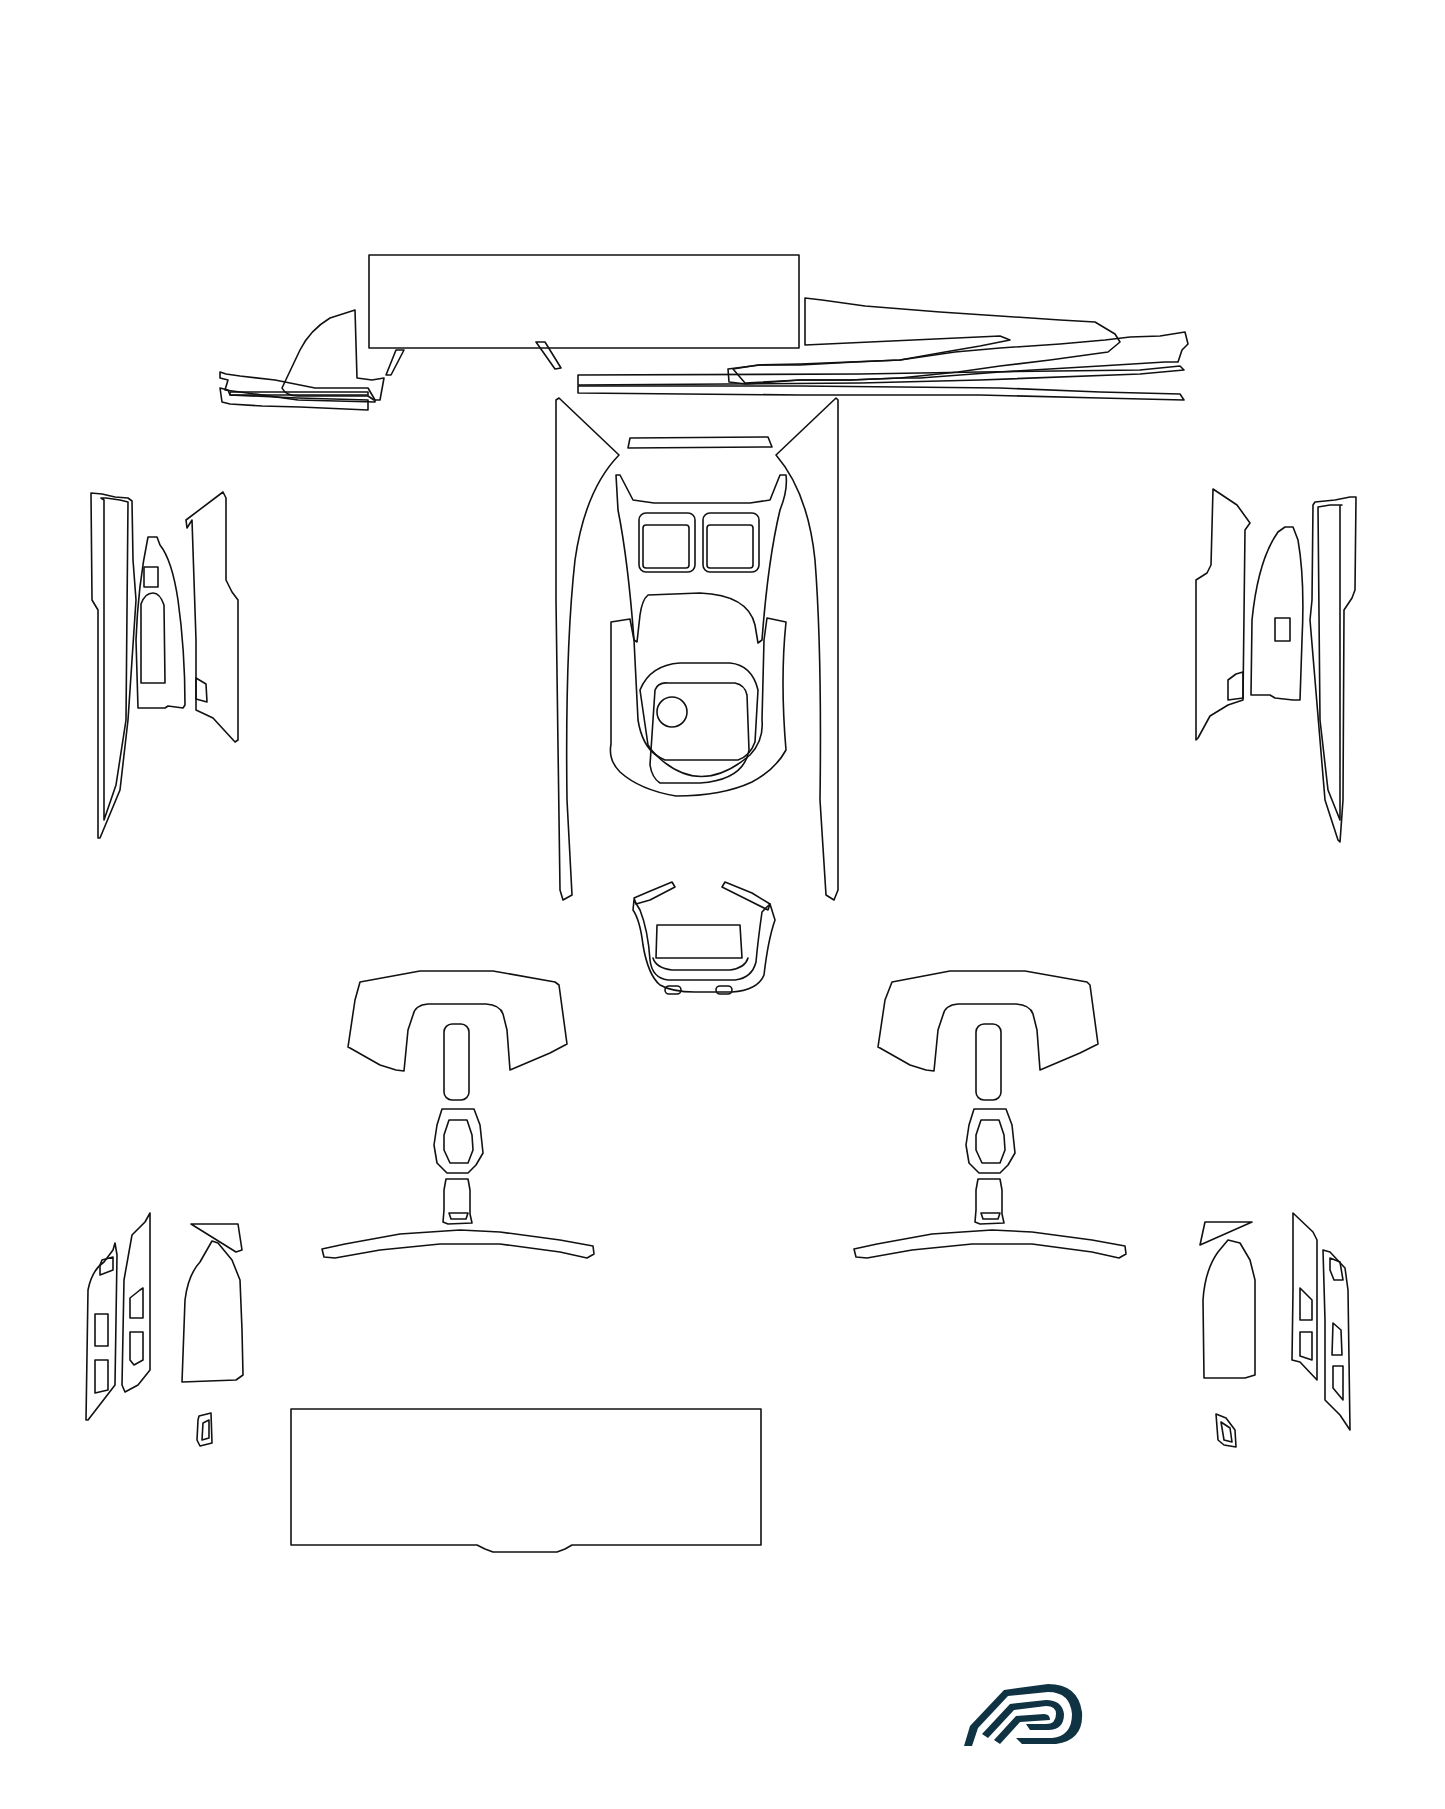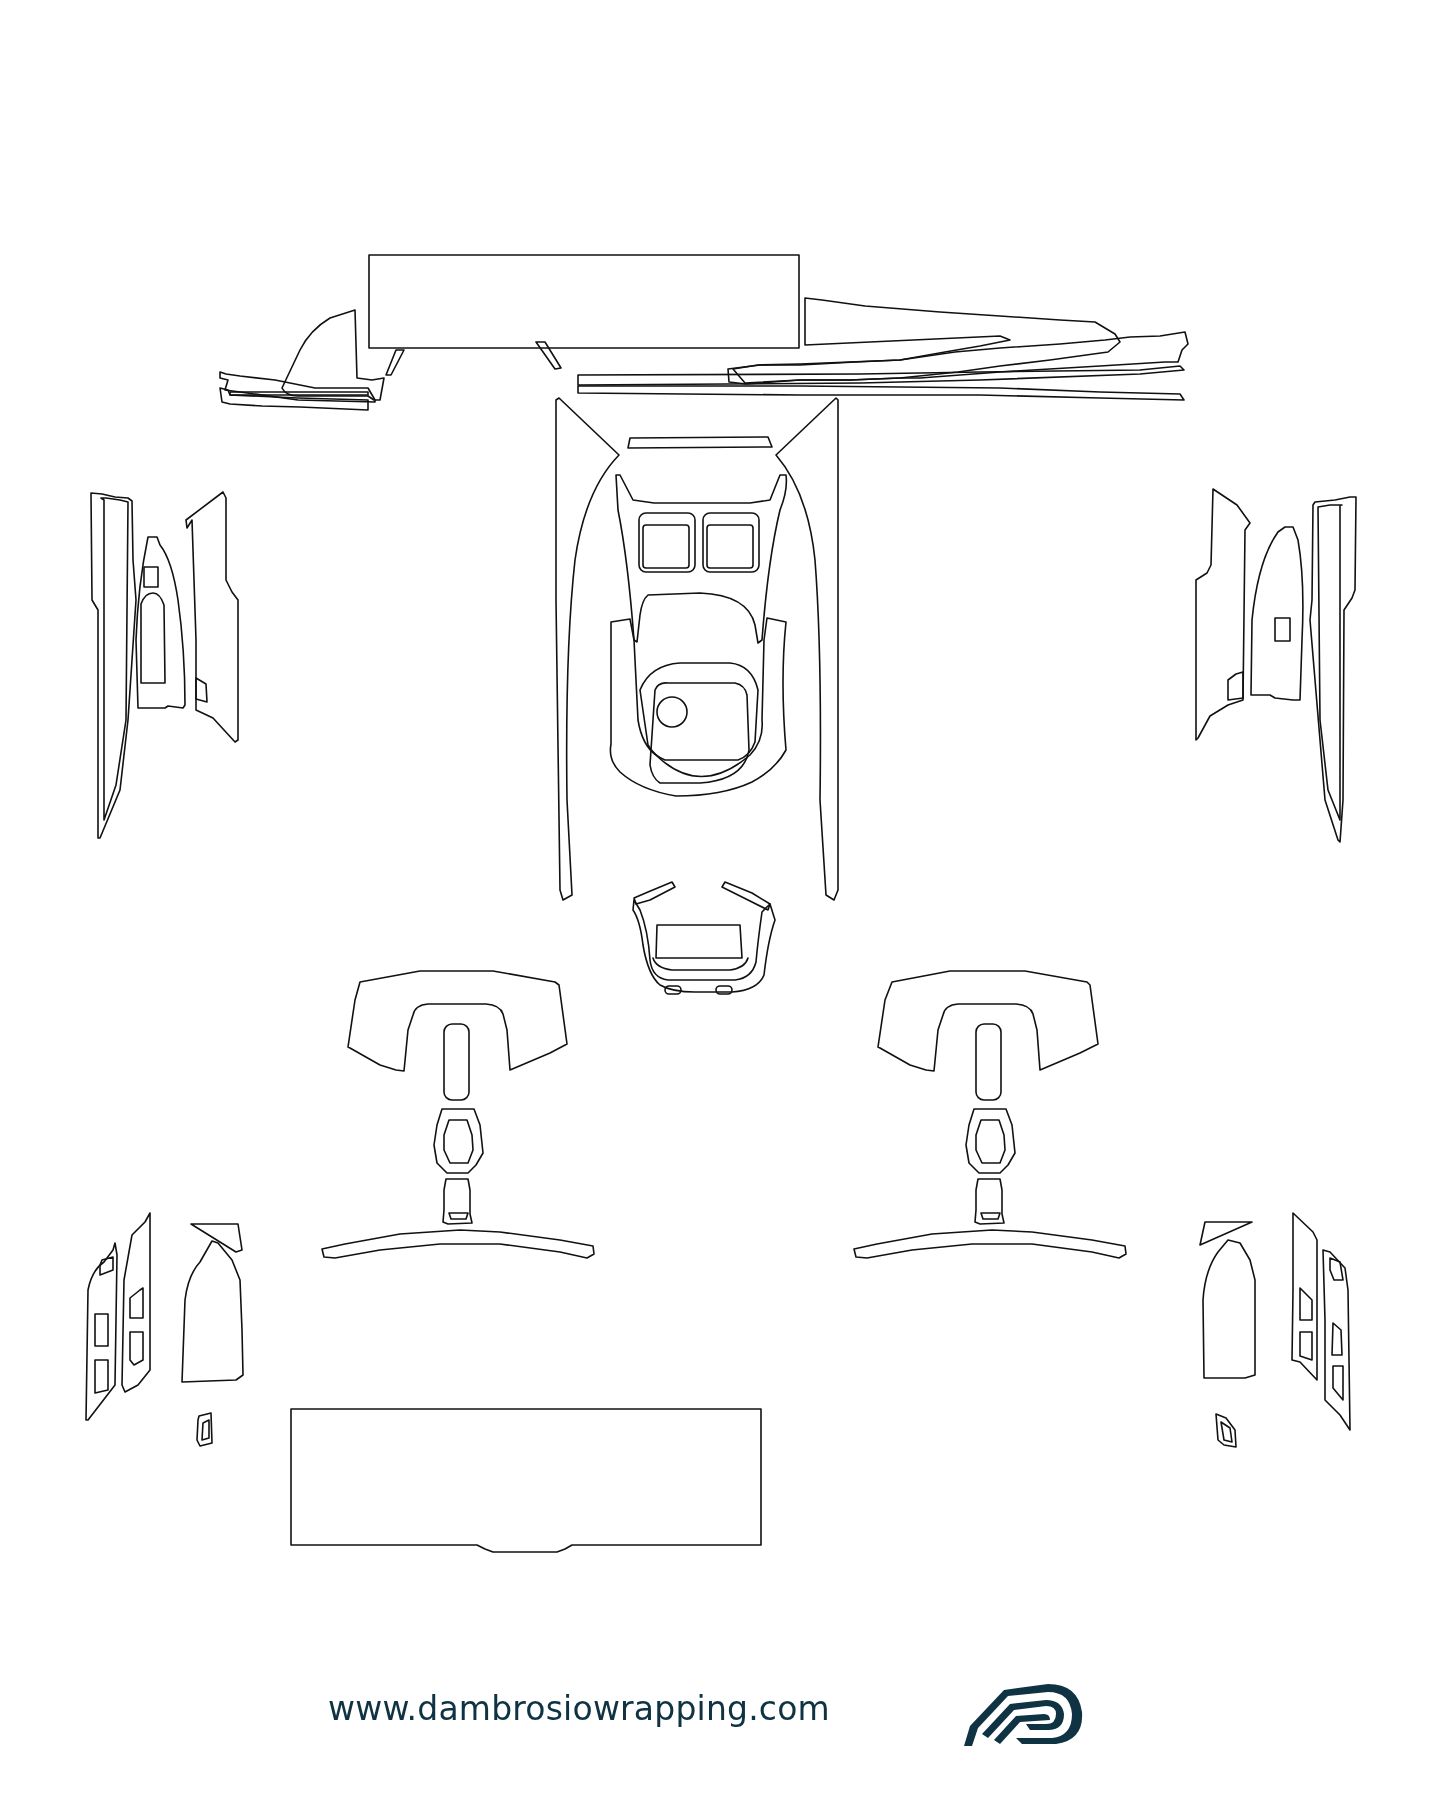--- a/index.html
+++ b/index.html
@@ -128,19 +128,18 @@
     <path d="M1333 1323 L1341 1330 L1342 1355 L1332 1355 Z"></path>
     <path d="M1333 1366 L1343 1366 L1343 1400 L1333 1388 Z"></path>
     <path d="M1216 1414 L1226 1418 L1235 1430 L1236 1447 L1224 1445 L1218 1440 Z"></path>
     <path d="M1221 1422 L1230 1428 L1232 1442 L1224 1440 Z"></path>
   </g>
 
   <path d="M291 1409 L761 1409 L761 1545 L572 1545 L565 1549 L557 1552 L493 1552 L485 1549 L477 1545 L291 1545 Z"></path>
 </svg>
 
 <div class="footer">
-  <a class="footer-url">www.dambrosiowrapping.com</a>
   <svg class="footer-logo" viewBox="0 0 130 80" xmlns="http://www.w3.org/2000/svg">
     <path d="M4 78 L10 58 L44 22 L88 16 Q118 16 122 44 Q124 72 96 76 L62 76 L56 70 L92 70 Q112 68 112 46 Q110 24 88 24 L48 28 L18 60 L12 78 Z"></path>
     <path d="M22 66 L50 36 L86 32 Q102 32 104 46 Q104 62 88 62 L70 62 L66 56 L86 56 Q96 56 96 46 Q96 38 86 38 L54 42 L28 70 Z"></path>
     <path d="M34 72 L56 48 L84 46 Q90 46 90 52 L60 54 L40 76 Z"></path>
   </svg>
 </div>
 
 </body></html>

